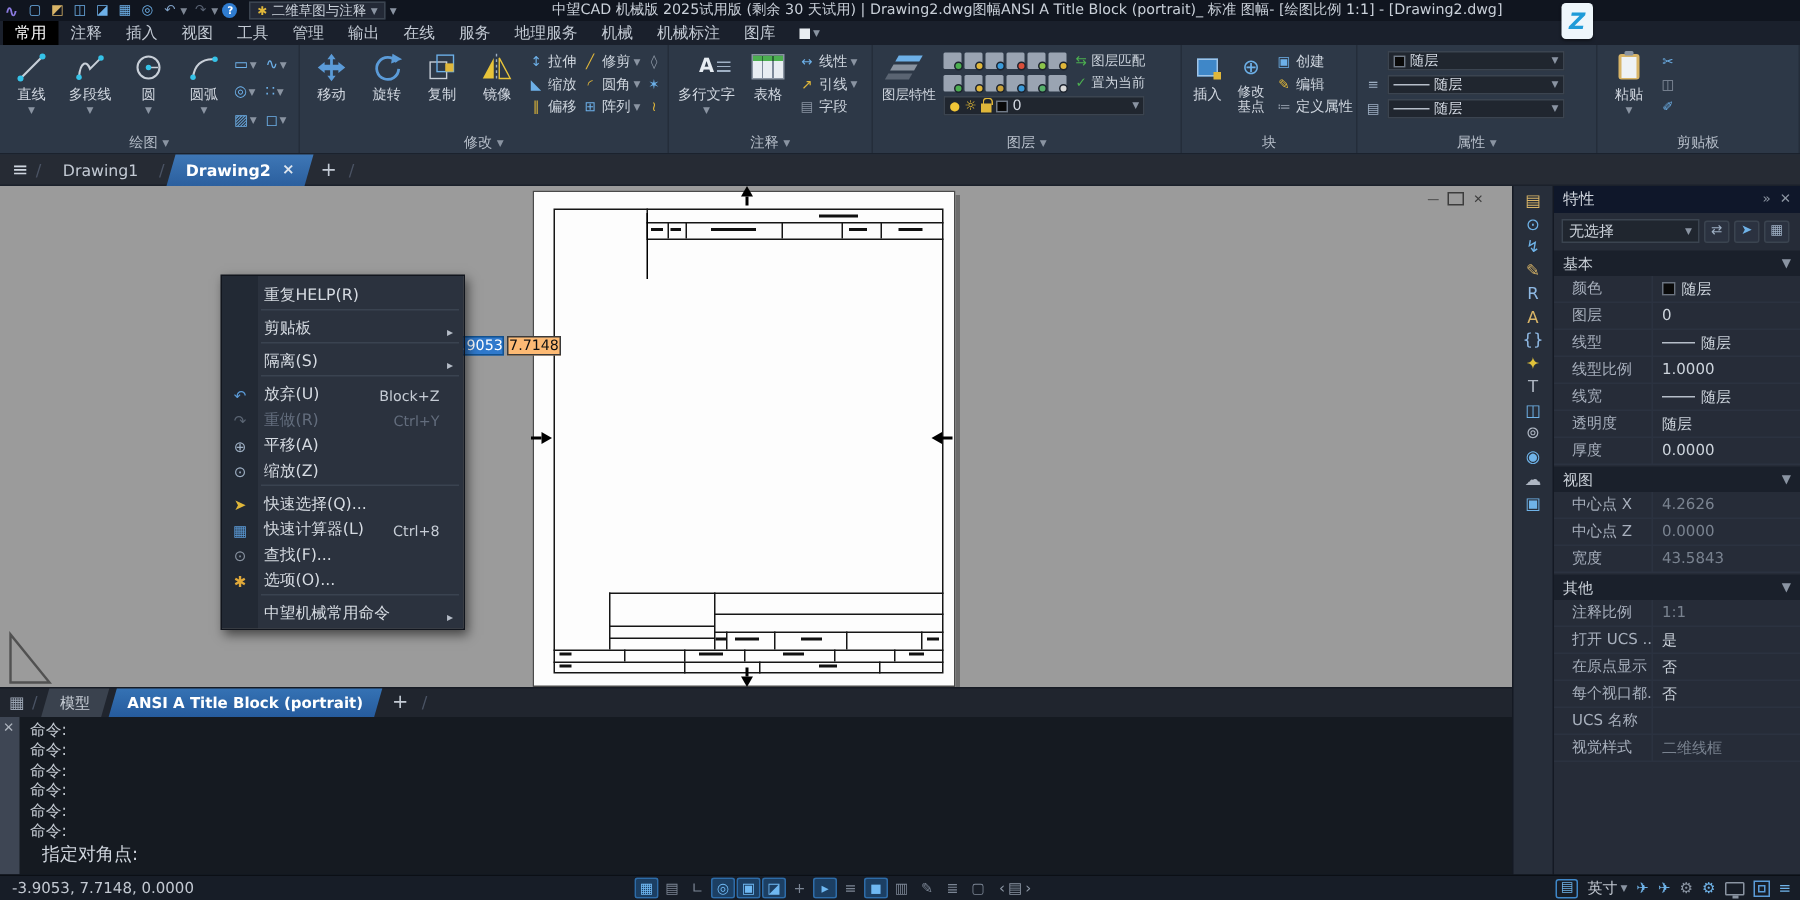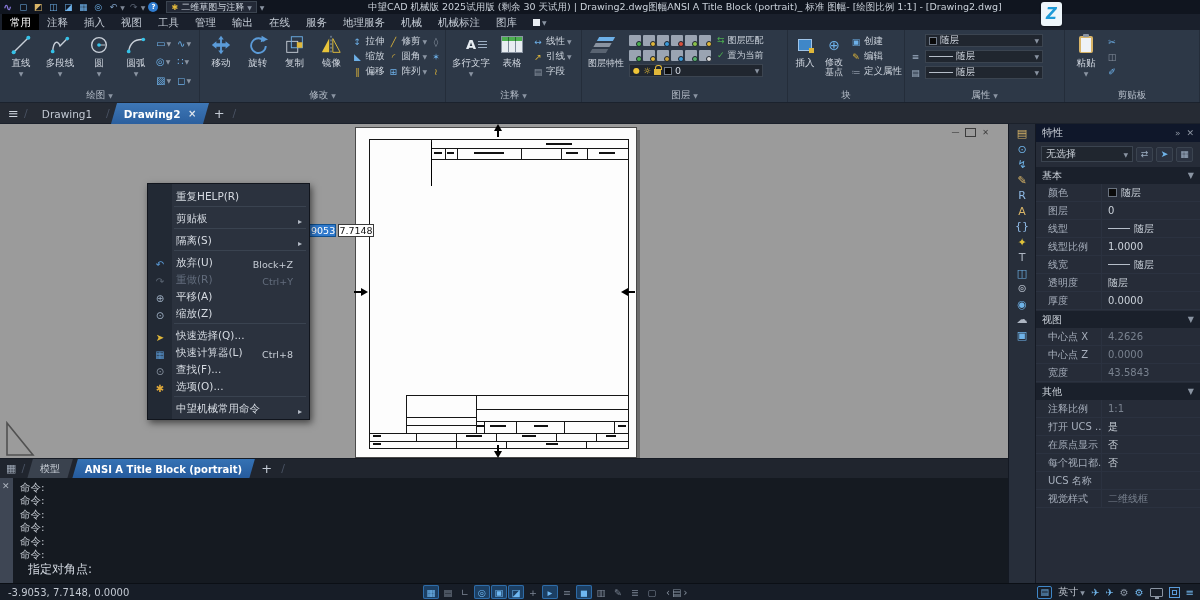--- a/index.html
+++ b/index.html
@@ -84,21 +84,21 @@
 .ar{position:absolute;width:0;height:0}
 .ar.up{border-left:4px solid transparent;border-right:4px solid transparent;border-bottom:7px solid #000}
 .ar.down{border-left:4px solid transparent;border-right:4px solid transparent;border-top:7px solid #000}
 .ar.rt{border-top:4px solid transparent;border-bottom:4px solid transparent;border-left:7px solid #000}
 .ar.lt{border-top:4px solid transparent;border-bottom:4px solid transparent;border-right:7px solid #000}
 .stem{position:absolute;background:#000}
 .mdictl{position:absolute;left:950px;top:4px;display:flex;gap:4px}
 .mdictl span{width:11px;height:9px;display:flex;align-items:center;justify-content:center;font-size:8px;color:#3c3c3c}
 .mdibox{width:8px;height:7px;border:1px solid #3c3c3c}
 .dynx{position:absolute;left:305px;top:100px;width:31px;height:13px;background:#2f79cc;border:1px solid #11518f;color:#fff;font-size:9.5px;line-height:11px;padding-left:2px;white-space:nowrap;overflow:hidden}
-.dyny{position:absolute;left:338px;top:100px;width:36px;height:13px;background:#ffffff;border:1px solid #3a3a3a;color:#111;font-size:9.5px;line-height:11px;text-align:center}
+.dyny{position:absolute;left:338px;top:100px;width:36px;height:13px;background:#fdba74;border:1px solid #3a3a3a;color:#111;font-size:9.5px;line-height:11px;text-align:center}
 
 .ctxmenu{position:absolute;left:147px;top:59px;width:163px;background:linear-gradient(to right,#222934 0,#222934 24px,#2b323e 24px);border:1px solid #11151d;box-shadow:2px 3px 7px rgba(0,0,0,.55);padding:3px 0;z-index:20}
 .mitem{display:flex;align-items:flex-end;height:17px;font-size:10.5px;color:#d6dbe2;padding-right:4px}
 .micon{width:24px;text-align:center;font-size:10px;flex:none}
 .mlabel{flex:1;padding-left:4px;white-space:nowrap}
 .mshort{font-size:9.5px;color:#c6ccd5;margin-right:2px}
 .marrow{width:10px;font-size:8px;color:#b5bcc7;text-align:center;flex:none}
 .mitem.disabled{color:#636d7d}.mitem.disabled .mshort{color:#636d7d}
 .msep{height:1px;background:#3a4350;margin:2px 3px 2px 26px}
 

